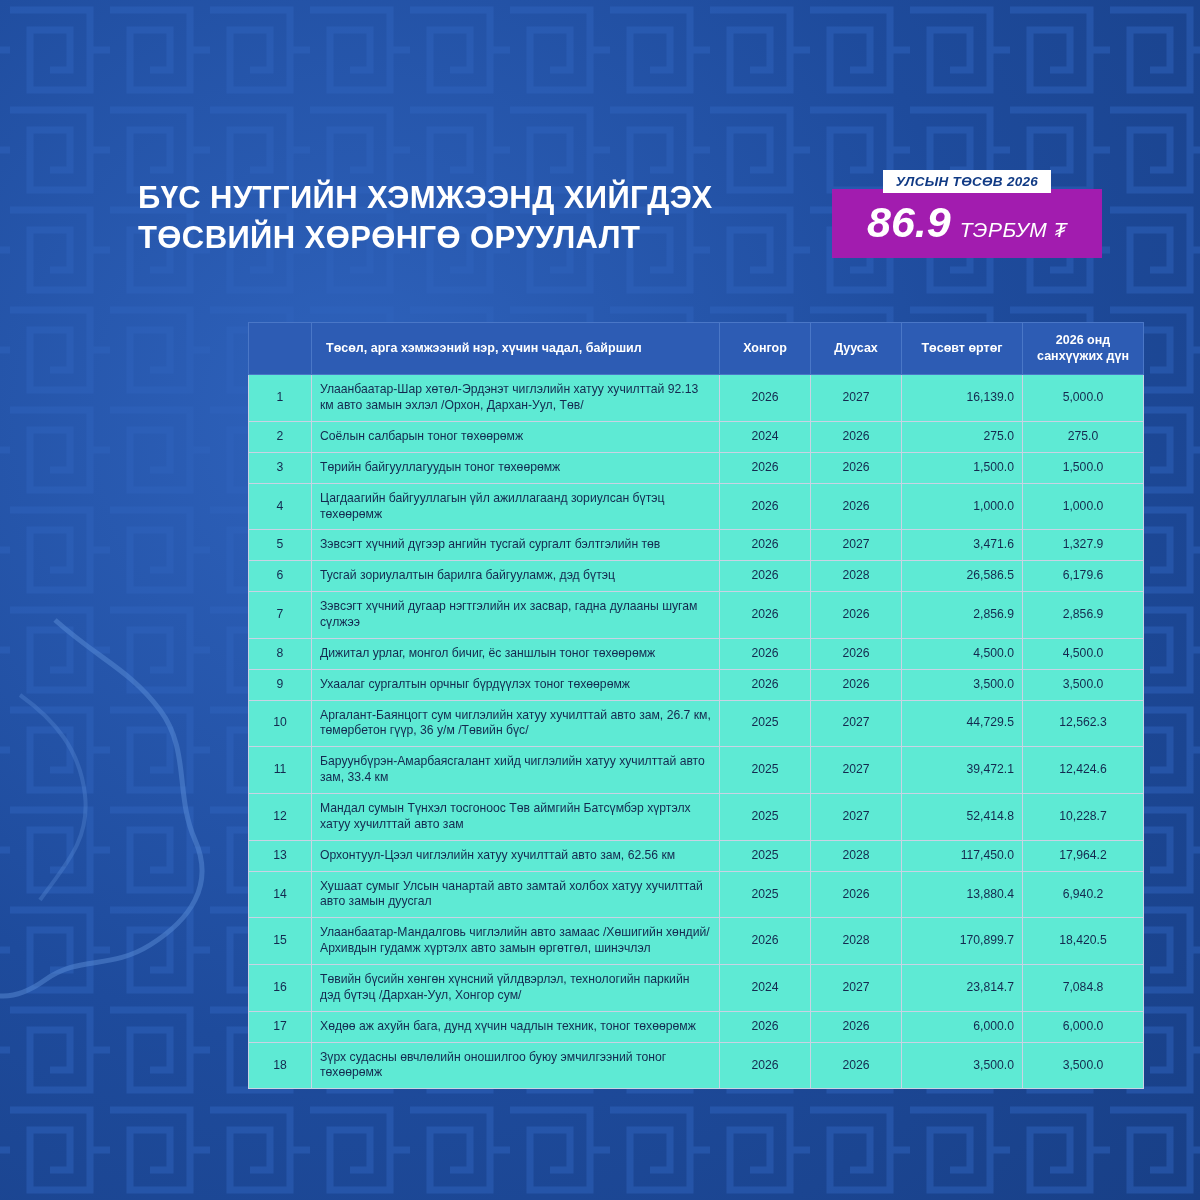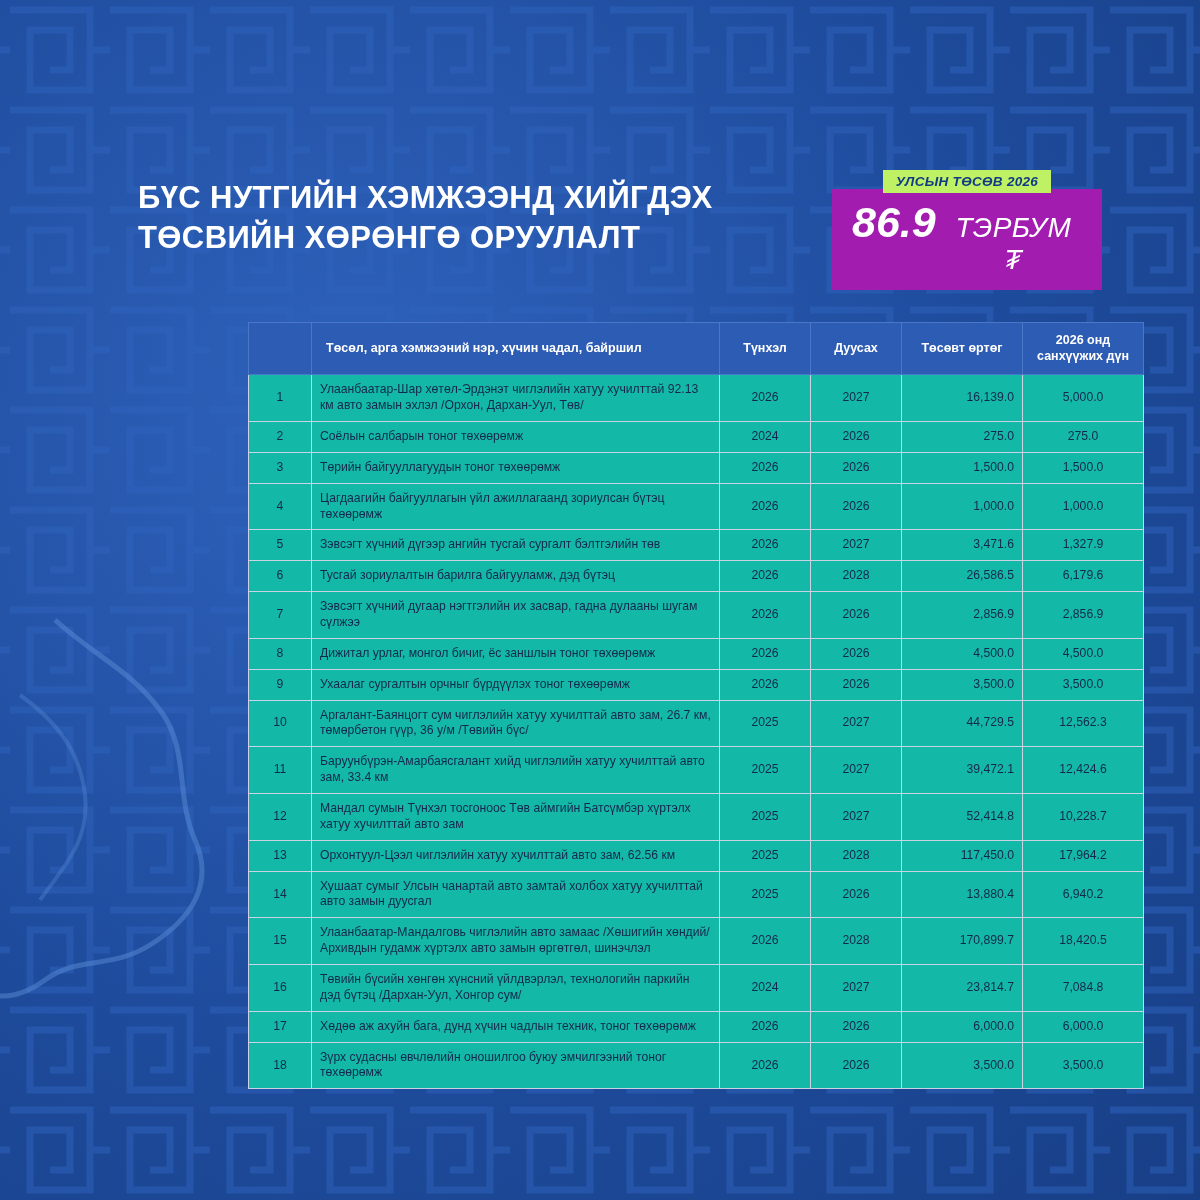--- a/index.html
+++ b/index.html
@@ -61,21 +61,21 @@
 
   .badge-wrap {
     position: absolute;
     right: 98px;
     top: 170px;
     width: 270px;
     text-align: center;
   }
   .badge-top {
     display: inline-block;
-    background: #bef264;
+    background: #ffffff;
     color: #103a84;
     font-size: 13.5px;
     font-weight: bold;
     font-style: italic;
     letter-spacing: .3px;
     padding: 4px 13px 4px 13px;
     position: relative;
     z-index: 3;
   }
   .badge-red {
@@ -89,37 +89,37 @@
   }
   .badge-amount {
     color: #ffffff;
     font-size: 43px;
     font-weight: bold;
     font-style: italic;
     line-height: 1;
   }
   .badge-unit {
     color: #ffffff;
-    font-size: 28px;
+    font-size: 21px;
     font-weight: normal;
     font-style: italic;
     letter-spacing: .5px;
   }
 
   
   .table-wrap {
     position: absolute;
     left: 248px;
     top: 322px;
     width: 896px;
   }
   table.budget {
     border-collapse: collapse;
     width: 100%;
-    background: #14b8a6;
+    background: #5eead4;
     table-layout: fixed;
   }
   table.budget thead th {
     background: #2d5cb4;
     color: #ffffff;
     font-size: 12.5px;
     font-weight: bold;
     padding: 10px 8px;
     text-align: center;
     border: 1px solid #4a77c7;
@@ -185,21 +185,21 @@
     <span class="badge-unit">ТЭРБУМ ₮</span>
   </div>
 </div>
 
 <div class="table-wrap">
   <table class="budget">
     <thead>
       <tr>
         <th class="w-idx"></th>
         <th class="desc">Төсөл, арга хэмжээний нэр, хүчин чадал, байршил</th>
-        <th class="w-start">Түнхэл</th>
+        <th class="w-start">Хонгор</th>
         <th class="w-end">Дуусах</th>
         <th class="w-cost">Төсөвт өртөг</th>
         <th class="w-fin">2026 онд санхүүжих дүн</th>
       </tr>
     </thead>
     <tbody id="table-body">
         <tr>
           <td class="c-idx">1</td>
           <td class="c-desc">Улаанбаатар-Шар хөтөл-Эрдэнэт чиглэлийн хатуу хучилттай 92.13 км авто замын эхлэл /Орхон, Дархан-Уул, Төв/</td>
           <td class="c-start">2026</td>

